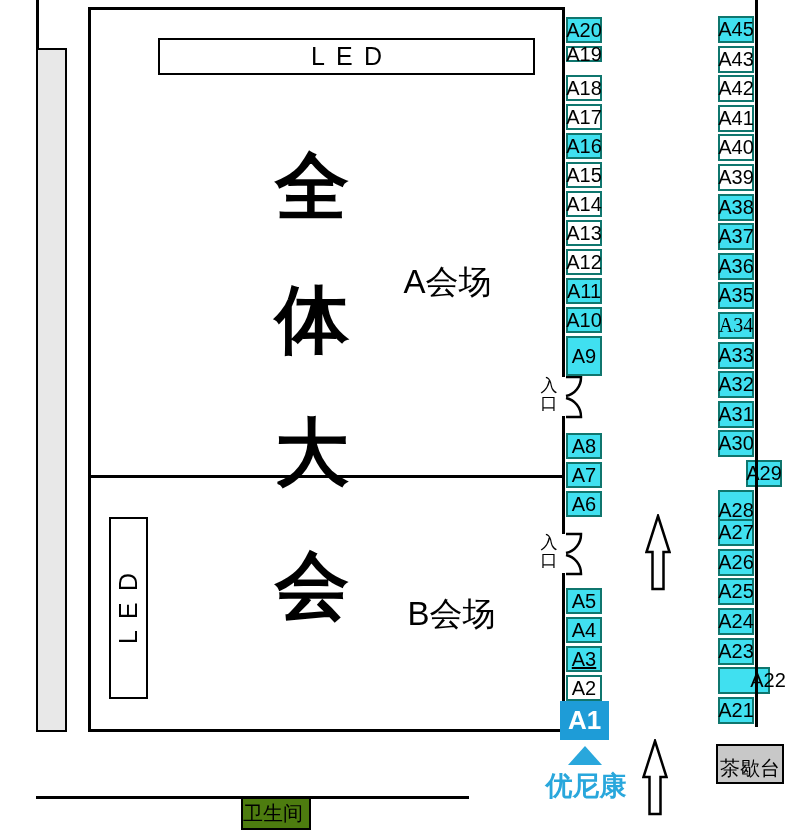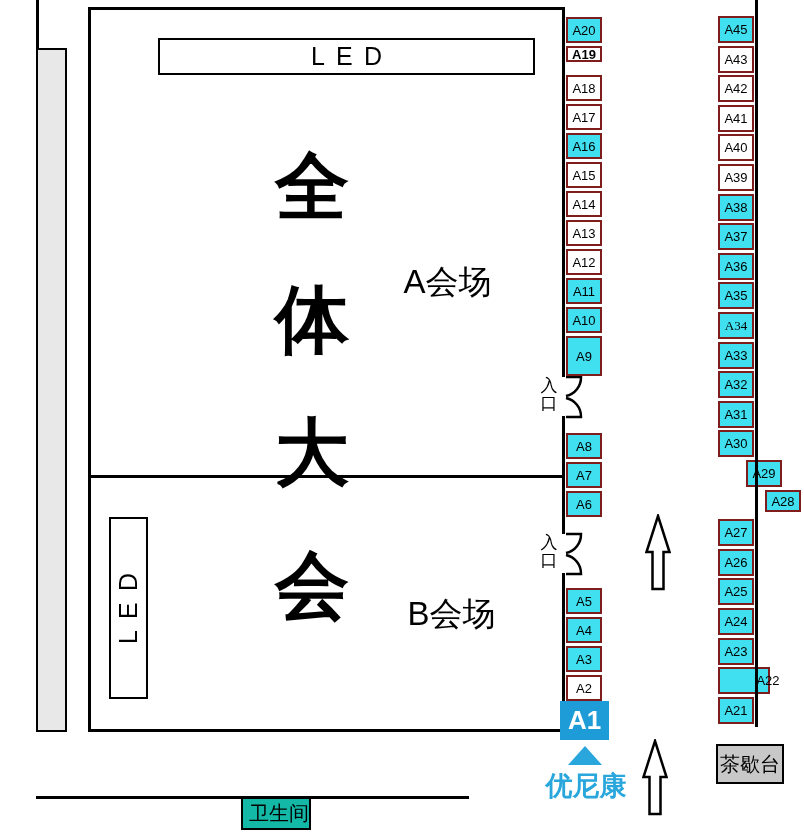--- a/index.html
+++ b/index.html
@@ -16,37 +16,37 @@
     font-size:74px;font-weight:600;line-height:133px;text-align:center;}
   .zone-label{font-size:33px;text-align:center;white-space:nowrap;}
   
   .led-box{border:2.5px solid #000;background:#fff;display:flex;
     align-items:center;justify-content:center;font-size:25px;
     letter-spacing:0.45em;text-indent:0.45em;}
   .led-box.vertical span{transform:rotate(-90deg);white-space:nowrap;}
   
   .gray-bar{background:var(--side-bar,#E8E8E8);border:2.5px solid #000;}
   
-  .booth{position:absolute;border:2px solid #7f1d1d;background:var(--booth-default,#fff);
-    display:flex;align-items:center;justify-content:center;font-size:13px;
+  .booth{position:absolute;border:2px solid #0f766e;background:var(--booth-default,#fff);
+    display:flex;align-items:center;justify-content:center;font-size:20px;
     box-sizing:border-box;white-space:nowrap;}
   .booth.hl{background:var(--booth-highlight,#40E0F0);}
   .a1-booth{background:var(--a1-fill,#1E9CD7);color:#fff;font-weight:bold;
     font-size:26px;display:flex;align-items:center;justify-content:center;}
   .a1-triangle{width:0;height:0;border-left:17px solid transparent;
     border-right:17px solid transparent;border-bottom:19px solid var(--accent,#29A7DC);}
   .company-label{color:var(--accent,#29A7DC);font-weight:bold;font-size:27px;
     text-align:center;white-space:nowrap;}
   
   .entrance-label{font-size:17px;line-height:18px;text-align:center;width:20px;}
   
   .tea-box{background:var(--tea-bg,#C8C8C8);border:2.5px solid #000;display:flex;
-    align-items:center;justify-content:center;font-size:20px;white-space:nowrap;}
-  .restroom-box{background:#14b8a6;border:2.5px solid #000;display:flex;
-    align-items:center;justify-content:flex-end;font-size:20px;white-space:nowrap;}
+    align-items:flex-end;justify-content:center;font-size:20px;white-space:nowrap;}
+  .restroom-box{background:#4d7c0f;border:2.5px solid #000;display:flex;
+    align-items:center;justify-content:flex-start;font-size:20px;white-space:nowrap;}
   svg{display:block;}
 </style>
 </head>
 <body>
 
 <div id="canvas" style="--booth-highlight: #40E0F0; --booth-default: #FFFFFF; --a1-fill: #1E9CD7; --accent: #29A7DC; --side-bar: #E8E8E8; --tea-bg: #C8C8C8;">
 
   <div class="line" style="left:36px;top:0;width:2.5px;height:48px;"></div>
   <div class="abs gray-bar" style="left:36px;top:48px;width:31px;height:684px;"></div>
 
@@ -87,57 +87,57 @@
     <div>入</div>
     <div>口</div>
   </div>
   <div class="abs entrance-label" style="left:539px;top:534px;">
     <div>入</div>
     <div>口</div>
   </div>
 
   <div>
       <div class="booth hl" style="left: 566px; top: 17px; width: 36px; height: 26px;">A20</div>
-      <div class="booth" style="left: 566px; top: 46px; width: 36px; height: 16px; font-weight: bold;">A19</div>
+      <div class="booth" style="left: 566px; top: 46px; width: 36px; height: 16px;">A19</div>
       <div class="booth" style="left: 566px; top: 75px; width: 36px; height: 26px;">A18</div>
       <div class="booth" style="left: 566px; top: 104px; width: 36px; height: 26px;">A17</div>
       <div class="booth hl" style="left: 566px; top: 133px; width: 36px; height: 26px;">A16</div>
       <div class="booth" style="left: 566px; top: 162px; width: 36px; height: 26px;">A15</div>
       <div class="booth" style="left: 566px; top: 191px; width: 36px; height: 26px;">A14</div>
       <div class="booth" style="left: 566px; top: 220px; width: 36px; height: 26px;">A13</div>
       <div class="booth" style="left: 566px; top: 249px; width: 36px; height: 26px;">A12</div>
       <div class="booth hl" style="left: 566px; top: 278px; width: 36px; height: 26px;">A11</div>
       <div class="booth hl" style="left: 566px; top: 307px; width: 36px; height: 26px;">A10</div>
       <div class="booth hl" style="left: 566px; top: 336px; width: 36px; height: 40px;">A9</div>
       <div class="booth hl" style="left: 566px; top: 433px; width: 36px; height: 26px;">A8</div>
       <div class="booth hl" style="left: 566px; top: 462px; width: 36px; height: 26px;">A7</div>
       <div class="booth hl" style="left: 566px; top: 491px; width: 36px; height: 26px;">A6</div>
       <div class="booth hl" style="left: 566px; top: 588px; width: 36px; height: 26px;">A5</div>
       <div class="booth hl" style="left: 566px; top: 617px; width: 36px; height: 26px;">A4</div>
-      <div class="booth hl" style="left: 566px; top: 646px; width: 36px; height: 26px;">A3</div>
+      <div class="booth hl" style="left: 566px; top: 646px; width: 36px; height: 26px; text-decoration: underline;">A3</div>
       <div class="booth" style="left: 566px; top: 675px; width: 36px; height: 26px;">A2</div>
     </div>
   <div>
       <div class="booth hl" style="left: 718px; top: 16px; width: 36px; height: 27px;">A45</div>
       <div class="booth" style="left: 718px; top: 46px; width: 36px; height: 27px;">A43</div>
       <div class="booth" style="left: 718px; top: 75px; width: 36px; height: 27px;">A42</div>
       <div class="booth" style="left: 718px; top: 105px; width: 36px; height: 27px;">A41</div>
       <div class="booth" style="left: 718px; top: 134px; width: 36px; height: 27px;">A40</div>
       <div class="booth" style="left: 718px; top: 164px; width: 36px; height: 27px;">A39</div>
       <div class="booth hl" style="left: 718px; top: 194px; width: 36px; height: 27px;">A38</div>
       <div class="booth hl" style="left: 718px; top: 223px; width: 36px; height: 27px;">A37</div>
       <div class="booth hl" style="left: 718px; top: 253px; width: 36px; height: 27px;">A36</div>
       <div class="booth hl" style="left: 718px; top: 282px; width: 36px; height: 27px;">A35</div>
       <div class="booth hl" style="left: 718px; top: 312px; width: 36px; height: 27px; font-family: Liberation Serif, serif;">A34</div>
       <div class="booth hl" style="left: 718px; top: 342px; width: 36px; height: 27px;">A33</div>
       <div class="booth hl" style="left: 718px; top: 371px; width: 36px; height: 27px;">A32</div>
       <div class="booth hl" style="left: 718px; top: 401px; width: 36px; height: 27px;">A31</div>
       <div class="booth hl" style="left: 718px; top: 430px; width: 36px; height: 27px;">A30</div>
       <div class="booth hl" style="left: 718px; top: 460px; width: 36px; height: 27px; margin-left: 28px;">A29</div>
-      <div class="booth hl" style="left: 718px; top: 490px; width: 36px; height: 22px; margin-left: 47px;">A28</div>
+      <div class="booth hl" style="left: 718px; top: 490px; width: 36px; height: 40px;">A28</div>
       <div class="booth hl" style="left: 718px; top: 519px; width: 36px; height: 27px;">A27</div>
       <div class="booth hl" style="left: 718px; top: 549px; width: 36px; height: 27px;">A26</div>
       <div class="booth hl" style="left: 718px; top: 578px; width: 36px; height: 27px;">A25</div>
       <div class="booth hl" style="left: 718px; top: 608px; width: 36px; height: 27px;">A24</div>
       <div class="booth hl" style="left: 718px; top: 638px; width: 36px; height: 27px;">A23</div>
       <div class="booth hl" style="left: 718px; top: 667px; width: 36px; height: 27px; padding-left: 48px;">A22</div>
       <div class="booth hl" style="left: 718px; top: 697px; width: 36px; height: 27px;">A21</div>
     </div>
 
   <div class="line" style="left:755px;top:0;width:2.5px;height:727px;"></div>

